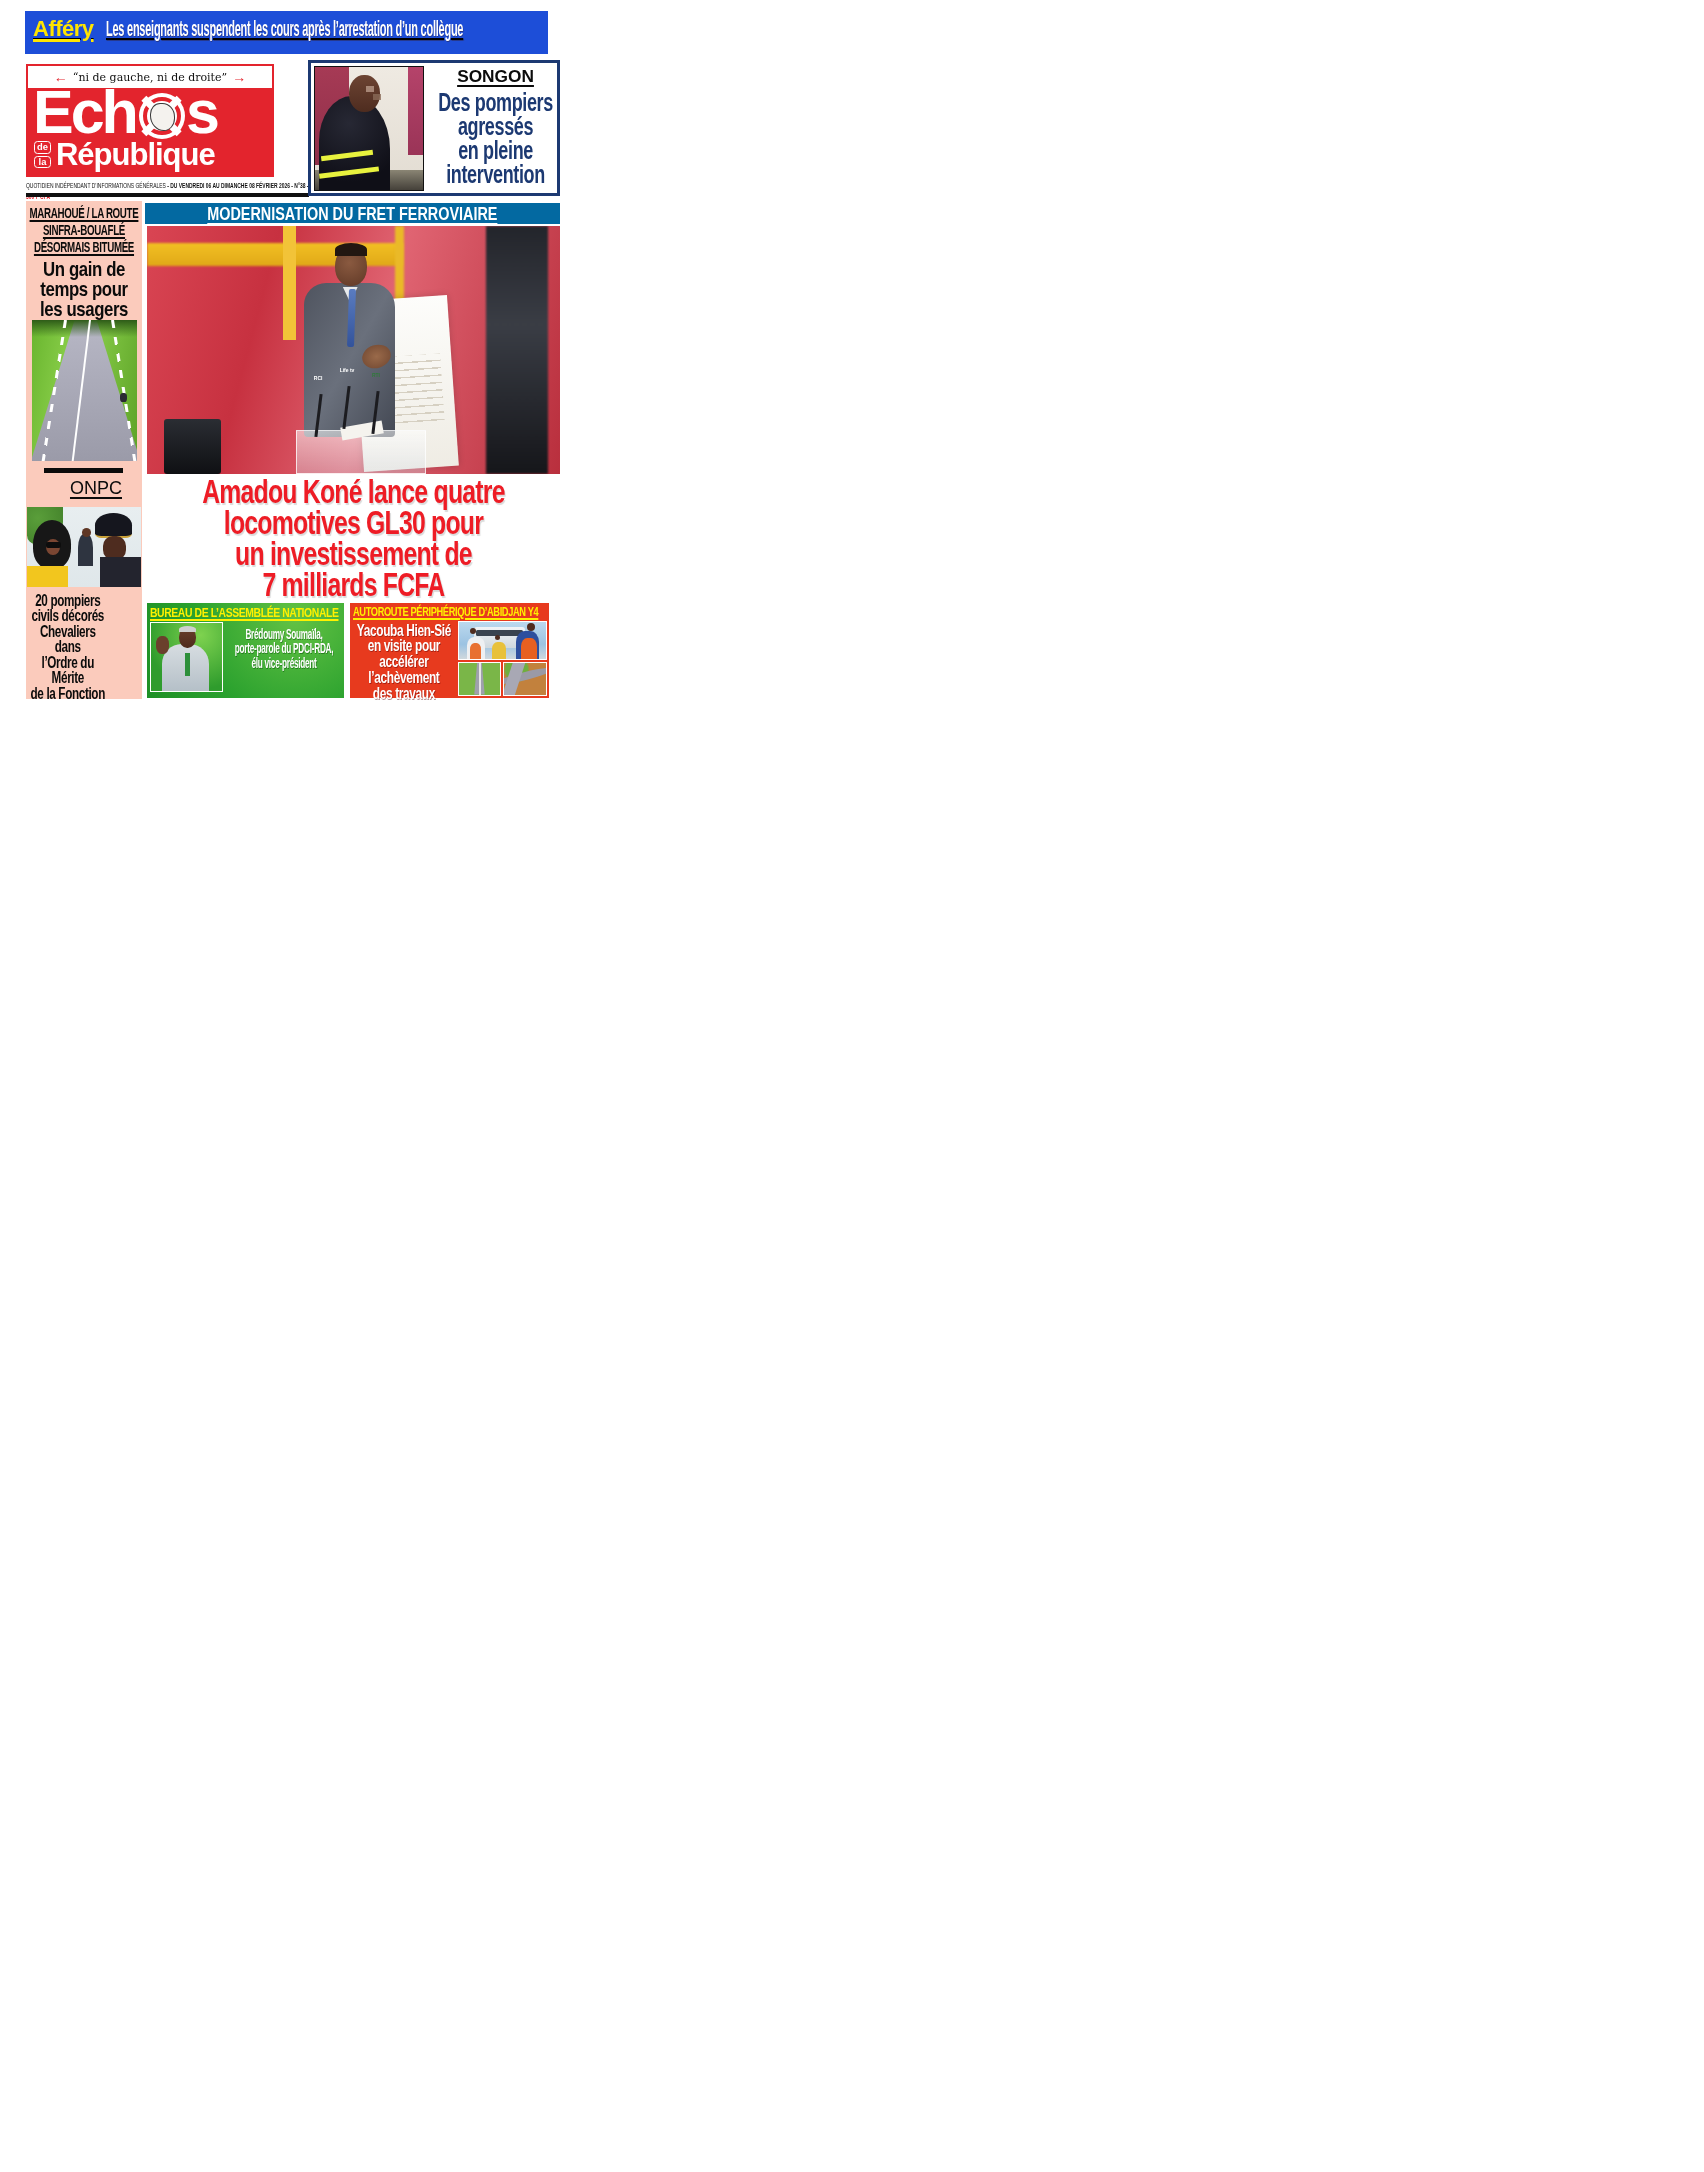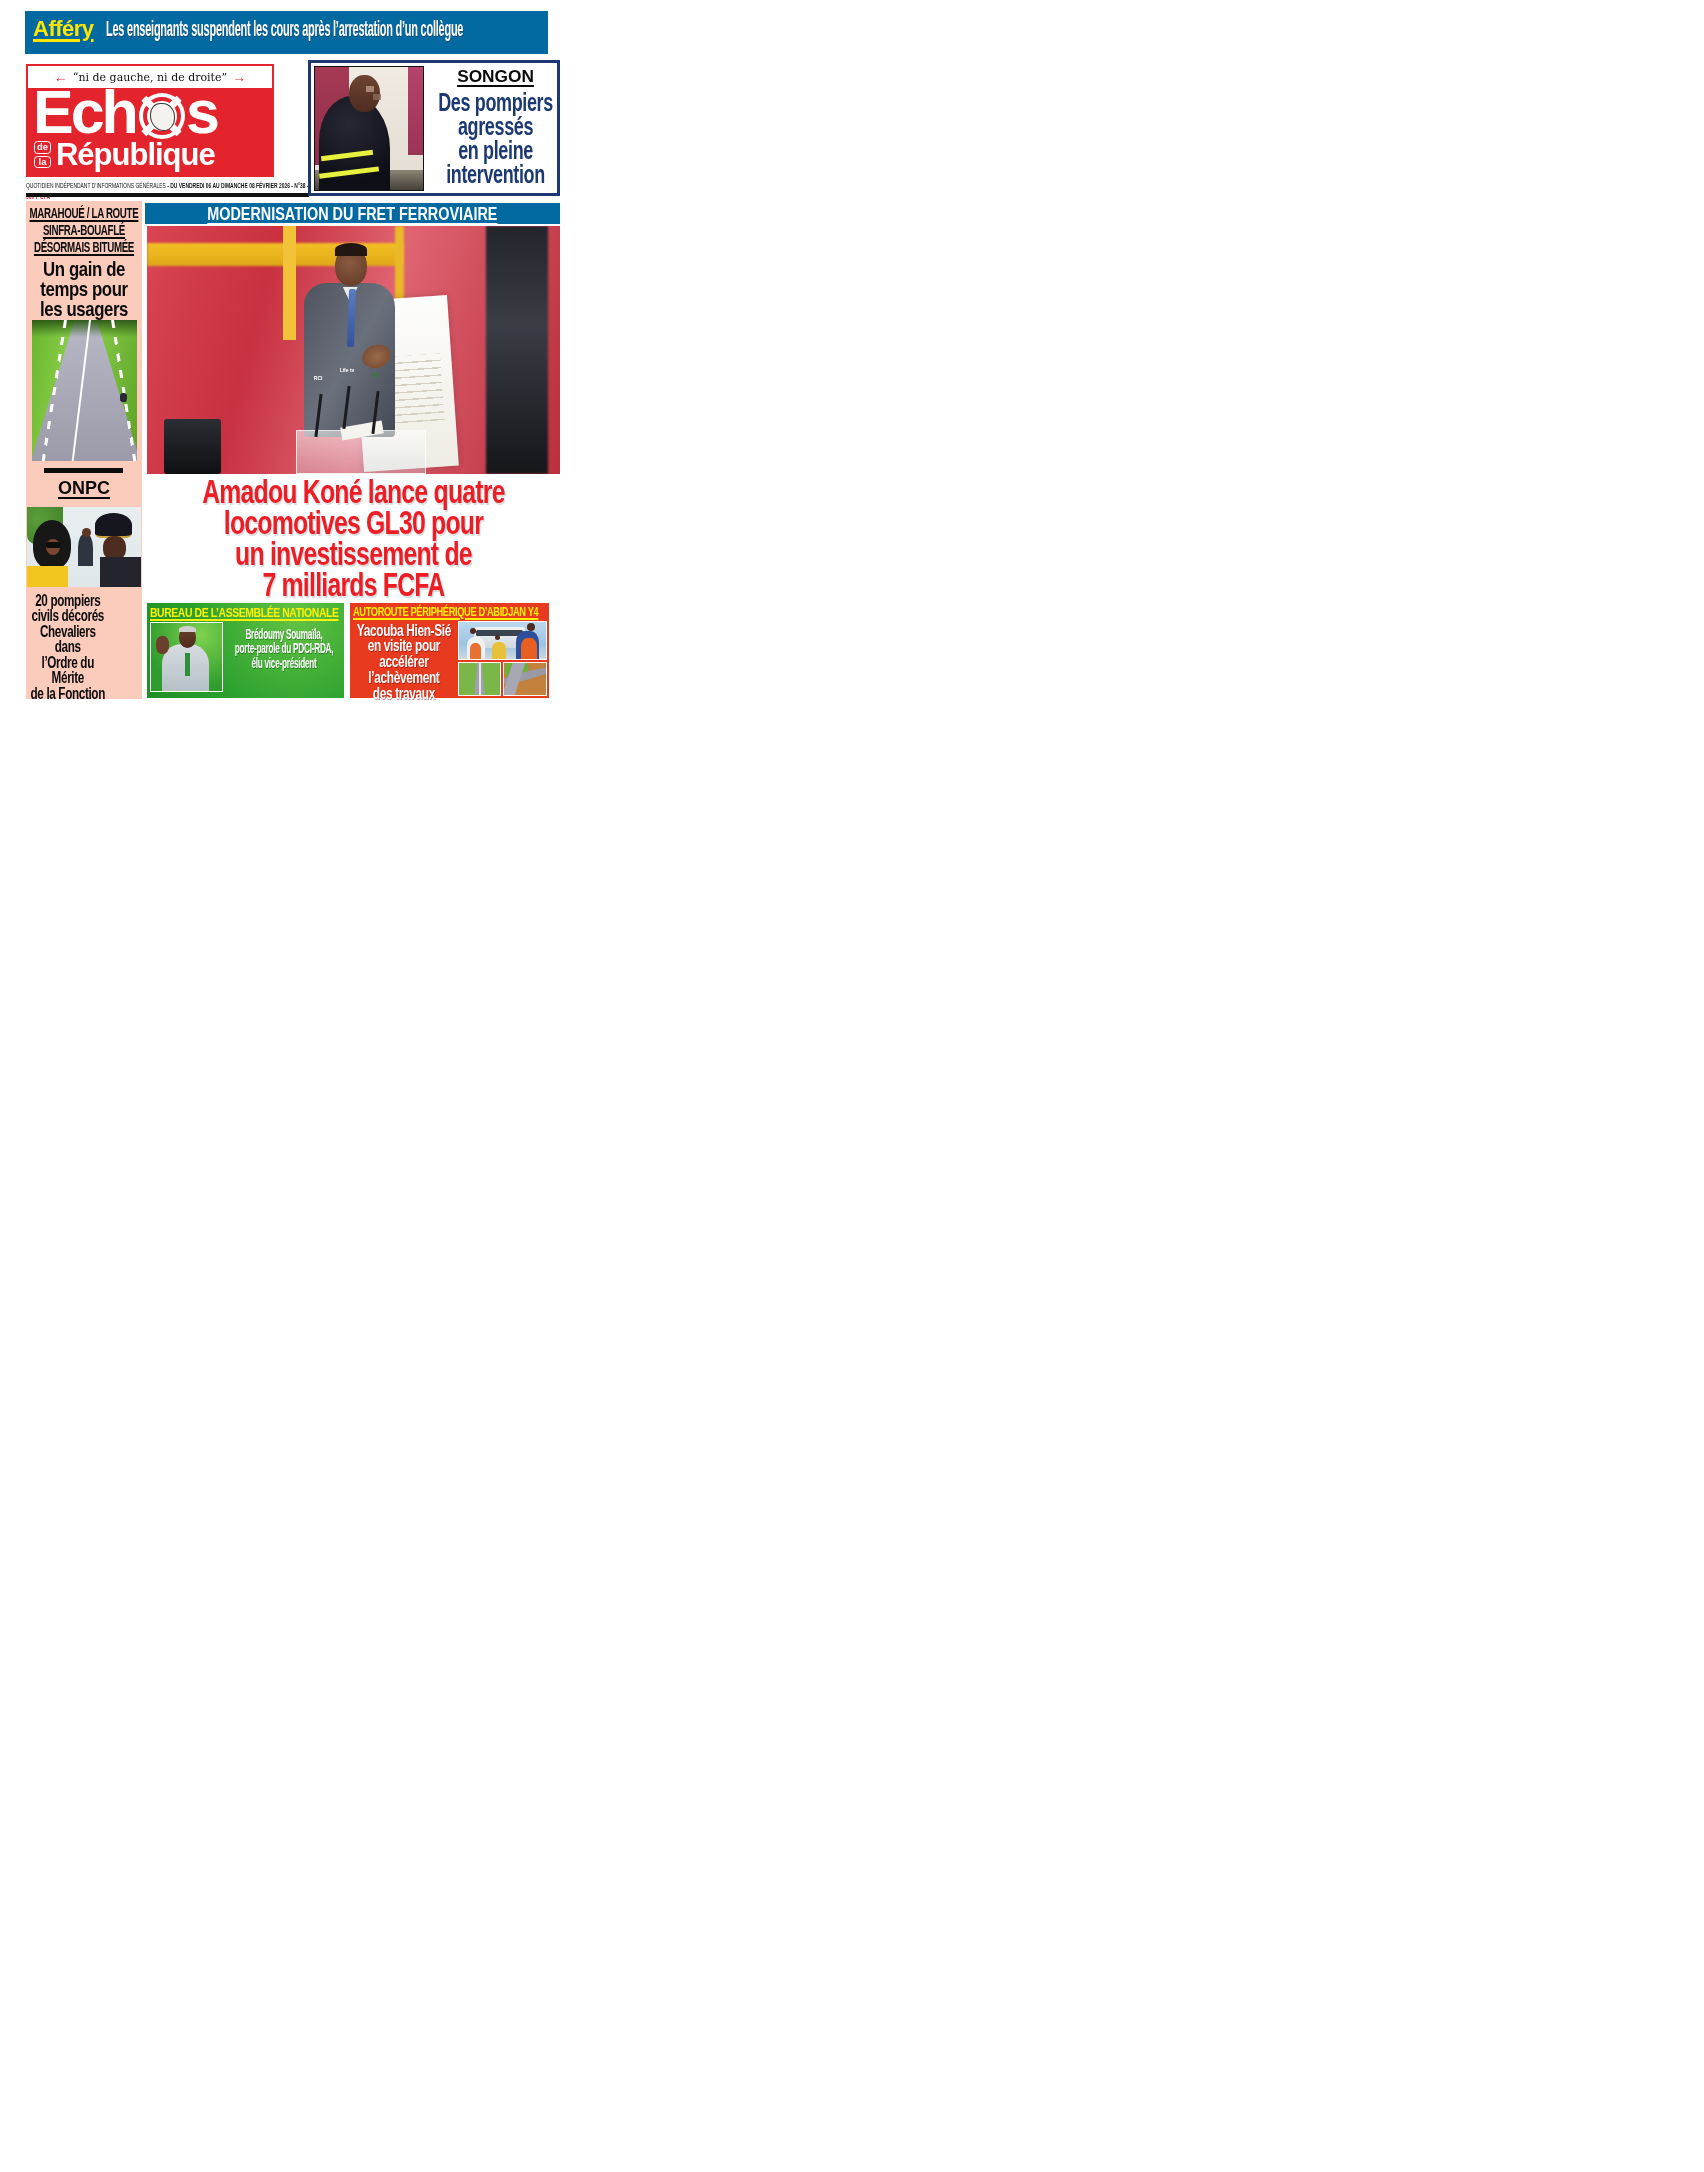--- a/index.html
+++ b/index.html
@@ -12,22 +12,22 @@
   .cx50{display:block;width:200%;transform:scaleX(.50);transform-origin:0 0;}
   .cx55{display:block;width:181.8%;transform:scaleX(.55);transform-origin:0 0;}
   .cx62{display:block;width:161.3%;transform:scaleX(.62);transform-origin:0 0;}
   .cx65{display:block;width:153.8%;transform:scaleX(.65);transform-origin:0 0;}
   .cx70{display:block;width:142.9%;transform:scaleX(.70);transform-origin:0 0;}
   .cx72{display:block;width:138.9%;transform:scaleX(.72);transform-origin:0 0;}
   .cx75{display:block;width:133.3%;transform:scaleX(.75);transform-origin:0 0;}
   .cx80{display:block;width:125%;transform:scaleX(.80);transform-origin:0 0;}
 
   
-  .top-banner{left:25px;top:11.4px;width:523px;height:43px;background:#0369a1;
-              display:flex;align-items:center;padding:0 0 8px 8px;box-sizing:border-box;}
+  .top-banner{left:25px;top:11.4px;width:523px;height:43px;background:#1d4ed8;
+              display:flex;align-items:center;padding:0 0 8px 8px;box-sizing:border-box;text-decoration:underline;}
   .kicker-affery{color:#FFE500;font-size:22px;font-weight:bold;letter-spacing:-0.5px;
                  text-decoration:underline;text-decoration-thickness:2.5px;text-underline-offset:3px;
                  margin-right:12px;flex:0 0 auto;}
   .banner-headline-wrap{flex:1 1 auto;overflow:visible;}
   .banner-headline{color:#fff;font-size:22px;font-weight:bold;letter-spacing:-0.5px;
                    text-shadow:1px 1px 0.5px rgba(60,20,0,.35);line-height:1;}
 
   
   .logo-box{left:26px;top:64px;width:248px;height:113px;border:2px solid #E3242D;
             background:#fff;box-sizing:border-box;}
@@ -82,21 +82,21 @@
   .road-photo{position:absolute;left:6px;top:119px;width:105px;height:141px;overflow:hidden;
               background:linear-gradient(100deg,#69b52e,#8ed24e 40%,#5da327);}
   .rp-trees{position:absolute;left:0;top:0;width:100%;height:12%;background:linear-gradient(#2e5c18,rgba(46,92,24,0));}
   .rp-road{position:absolute;left:-4%;top:-2%;width:108%;height:104%;background:linear-gradient(#b8b8c6,#9a9aa8);
            clip-path:polygon(42% 0,60% 0,100% 100%,2% 100%);}
   .rp-linec{position:absolute;left:54%;top:0;width:2px;height:105%;background:#fff;transform:rotate(7deg);transform-origin:top;}
   .rp-dash{position:absolute;top:0;width:2.5px;height:110%;
            background:repeating-linear-gradient(#fff 0 8px,rgba(255,255,255,0) 8px 17px);}
   .rp-moto{position:absolute;right:10%;top:52%;width:7px;height:9px;background:#2a2a33;border-radius:40%;}
   .lc-divider{position:absolute;left:18.3px;top:267px;width:79px;height:4.5px;background:#0b0b0b;}
-  .lc-onpc{position:absolute;left:0;top:277px;width:100%;color:#0b0b0b;font-size:18px;font-weight:bold;text-align:center;
+  .lc-onpc{position:absolute;left:12px;top:277px;width:100%;color:#0b0b0b;font-size:18px;font-weight:normal;text-align:center;
            text-decoration:underline;text-decoration-thickness:2px;text-underline-offset:2.5px;}
   .onpc-photo{position:absolute;left:1px;top:306px;width:114px;height:80px;overflow:hidden;
               background:linear-gradient(#e8eef0,#dfe7ea);}
   .op-tree{position:absolute;left:0;top:0;width:32%;height:46%;background:radial-gradient(circle at 30% 30%,#5a9e3a,#3f7d28);
            border-radius:0 0 60% 24%;}
   .op-hair{position:absolute;left:5%;top:16%;width:34%;height:62%;background:#171717;border-radius:50% 50% 42% 42%;}
   .op-face{position:absolute;left:17%;top:40%;width:12%;height:20%;background:#7a4632;border-radius:50%;}
   .op-shade{position:absolute;left:17%;top:44%;width:13%;height:7%;background:#0d0d0d;border-radius:2px;}
   .op-dress{position:absolute;left:0;bottom:0;width:36%;height:26%;background:#f2c61e;}
   .op-cap{position:absolute;right:8%;top:8%;width:32%;height:28%;background:#15161e;border-radius:50% 50% 18% 18%;

